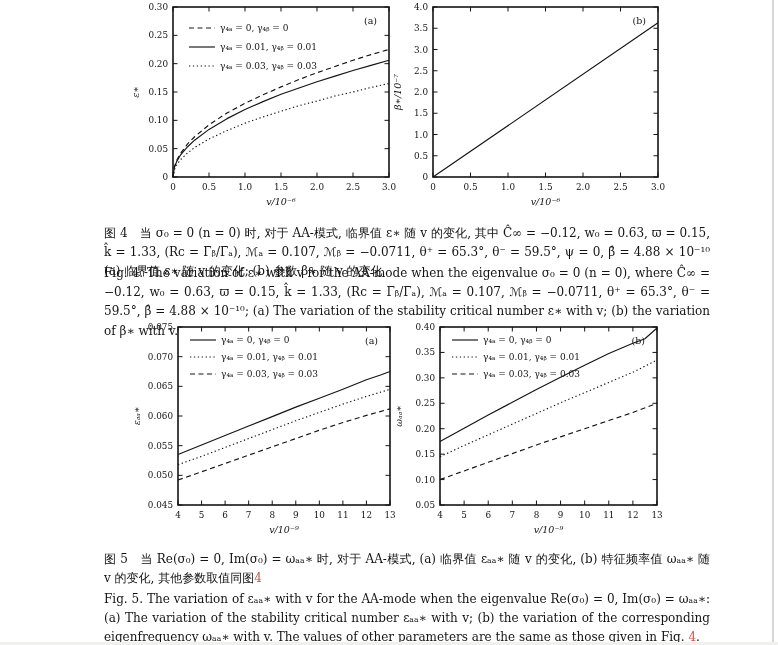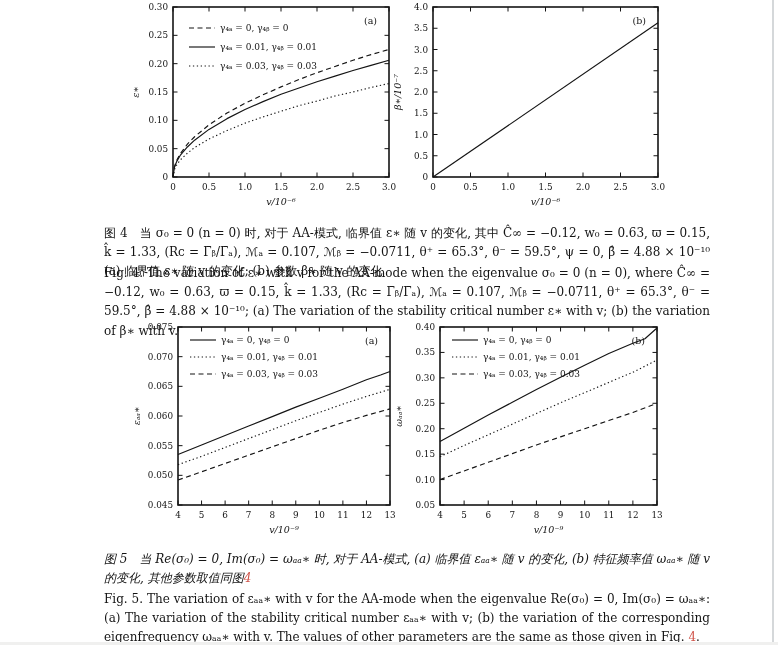--- a/index.html
+++ b/index.html
@@ -268,19 +268,19 @@
           <line x1="60" y1="20" x2="86" y2="20" stroke="#141414" stroke-width="1.15"></line>
           <text x="91" y="23.2" class="leg">γ₄ₐ = 0, γ₄ᵦ = 0</text>
           <line x1="60" y1="37" x2="86" y2="37" stroke="#141414" stroke-width="1.15" stroke-dasharray="1.3,2.6"></line>
           <text x="91" y="40.2" class="leg">γ₄ₐ = 0.01, γ₄ᵦ = 0.01</text>
           <line x1="60" y1="54" x2="86" y2="54" stroke="#141414" stroke-width="1.15" stroke-dasharray="5,3.5"></line>
           <text x="91" y="57.2" class="leg">γ₄ₐ = 0.03, γ₄ᵦ = 0.03</text>
           <text x="253" y="24" text-anchor="end" class="panel">(b)</text>
           <text x="156.5" y="213" text-anchor="middle" class="axlabel">v/10⁻⁹</text>
           <text x="10" y="96" text-anchor="middle" class="axlabel" transform="rotate(-90 10 96)">ωₐₐ∗</text>
         </svg></div>
-    <p class="cap" style="left:88px;top:534px;font-style:italic;"><span>图 5　当 Re(σ₀) = 0, Im(σ₀) = ωₐₐ∗ 时, 对于 AA-模式, (a) 临界值 εₐₐ∗ 随 v 的变化, (b) 特征频率值 ωₐₐ∗ 随 v 的变化, 其他参数取值同图</span><a class="figlink">4</a><span></span></p>
+    <p class="cap" style="left:88px;top:534px;"><span>图 5　当 Re(σ₀) = 0, Im(σ₀) = ωₐₐ∗ 时, 对于 AA-模式, (a) 临界值 εₐₐ∗ 随 v 的变化, (b) 特征频率值 ωₐₐ∗ 随 v 的变化, 其他参数取值同图</span><a class="figlink">4</a><span></span></p>
     <p class="cap" style="left:88px;top:574px;"><span>Fig. 5.  The variation of εₐₐ∗ with v for the AA-mode when the eigenvalue Re(σ₀) = 0, Im(σ₀) = ωₐₐ∗: (a) The variation of the stability critical number εₐₐ∗ with v; (b) the variation of the corresponding eigenfrequency ωₐₐ∗ with v. The values of other parameters are the same as those given in Fig. </span><a class="figlink">4</a><span>.</span></p>
   </div>
 
   <div class="edge-right" style="left:772px;"></div>
   <div class="edge-bottom" style="top:642px;"></div>
 </div>
 
 </body></html>

